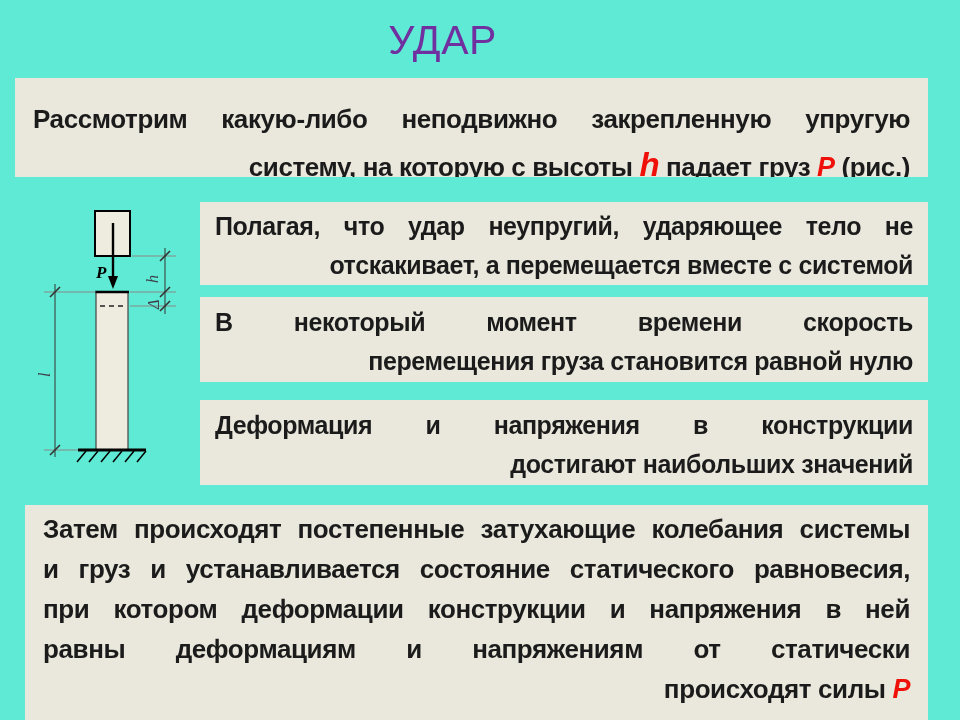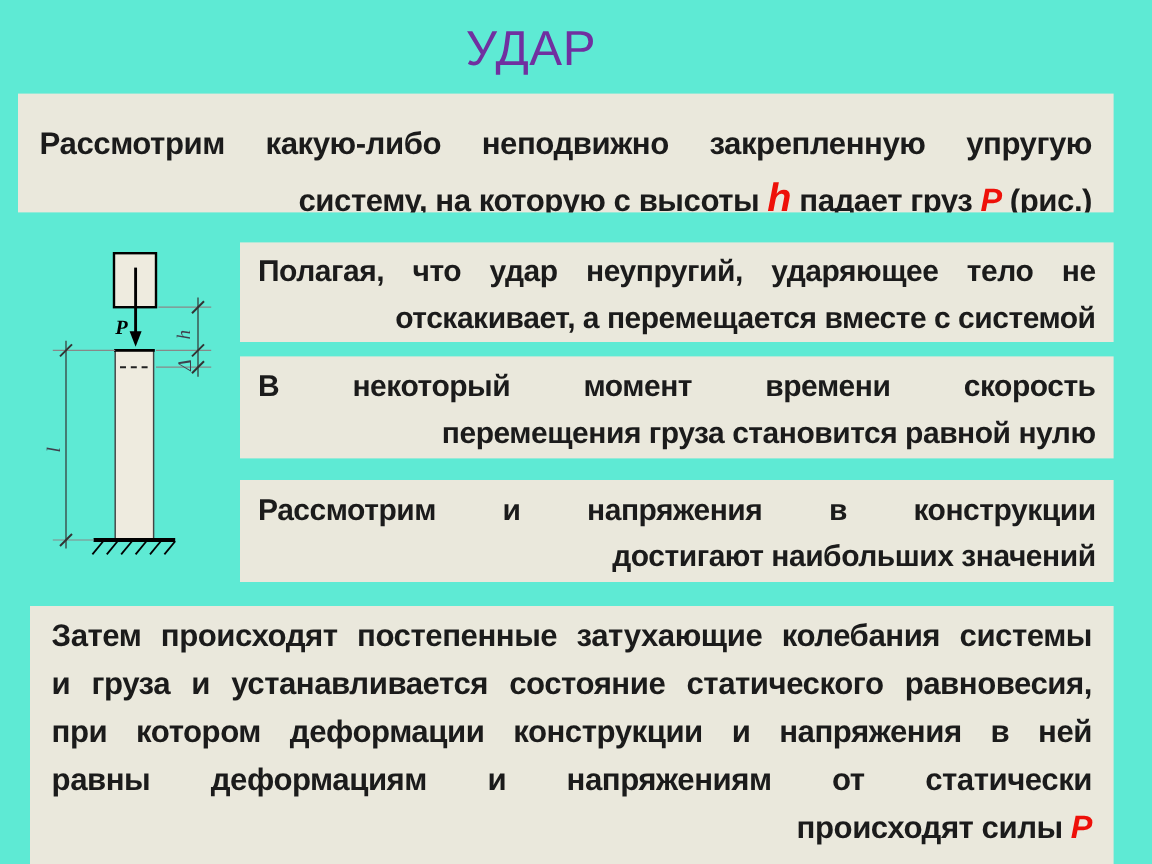--- a/index.html
+++ b/index.html
@@ -104,24 +104,24 @@
 
   <div class="box box-assume">
       <div class="tline just"><span>Полагая, что удар неупругий, ударяющее тело не</span></div>
       <div class="tline"><span>отскакивает, а перемещается вместе с системой</span></div>
     </div>
   <div class="box box-moment">
       <div class="tline just"><span>В некоторый момент времени скорость</span></div>
       <div class="tline"><span>перемещения груза становится равной нулю</span></div>
     </div>
   <div class="box box-deform">
-      <div class="tline just"><span>Рассмотрим и напряжения в конструкции</span></div>
+      <div class="tline just"><span>Деформация и напряжения в конструкции</span></div>
       <div class="tline"><span>достигают наибольших значений</span></div>
     </div>
   <div class="box box-final">
       <div class="tline just"><span>Затем происходят постепенные затухающие колебания системы</span></div>
-      <div class="tline just"><span>и груза и устанавливается состояние статического равновесия,</span></div>
+      <div class="tline just"><span>и груз и устанавливается состояние статического равновесия,</span></div>
       <div class="tline just"><span>при котором деформации конструкции и напряжения в ней</span></div>
       <div class="tline just"><span>равны деформациям и напряжениям от статически</span></div>
       <div class="tline"><span>происходят силы </span><span class="red-p">P</span></div>
     </div>
 
 </div>
 
 </body></html>

